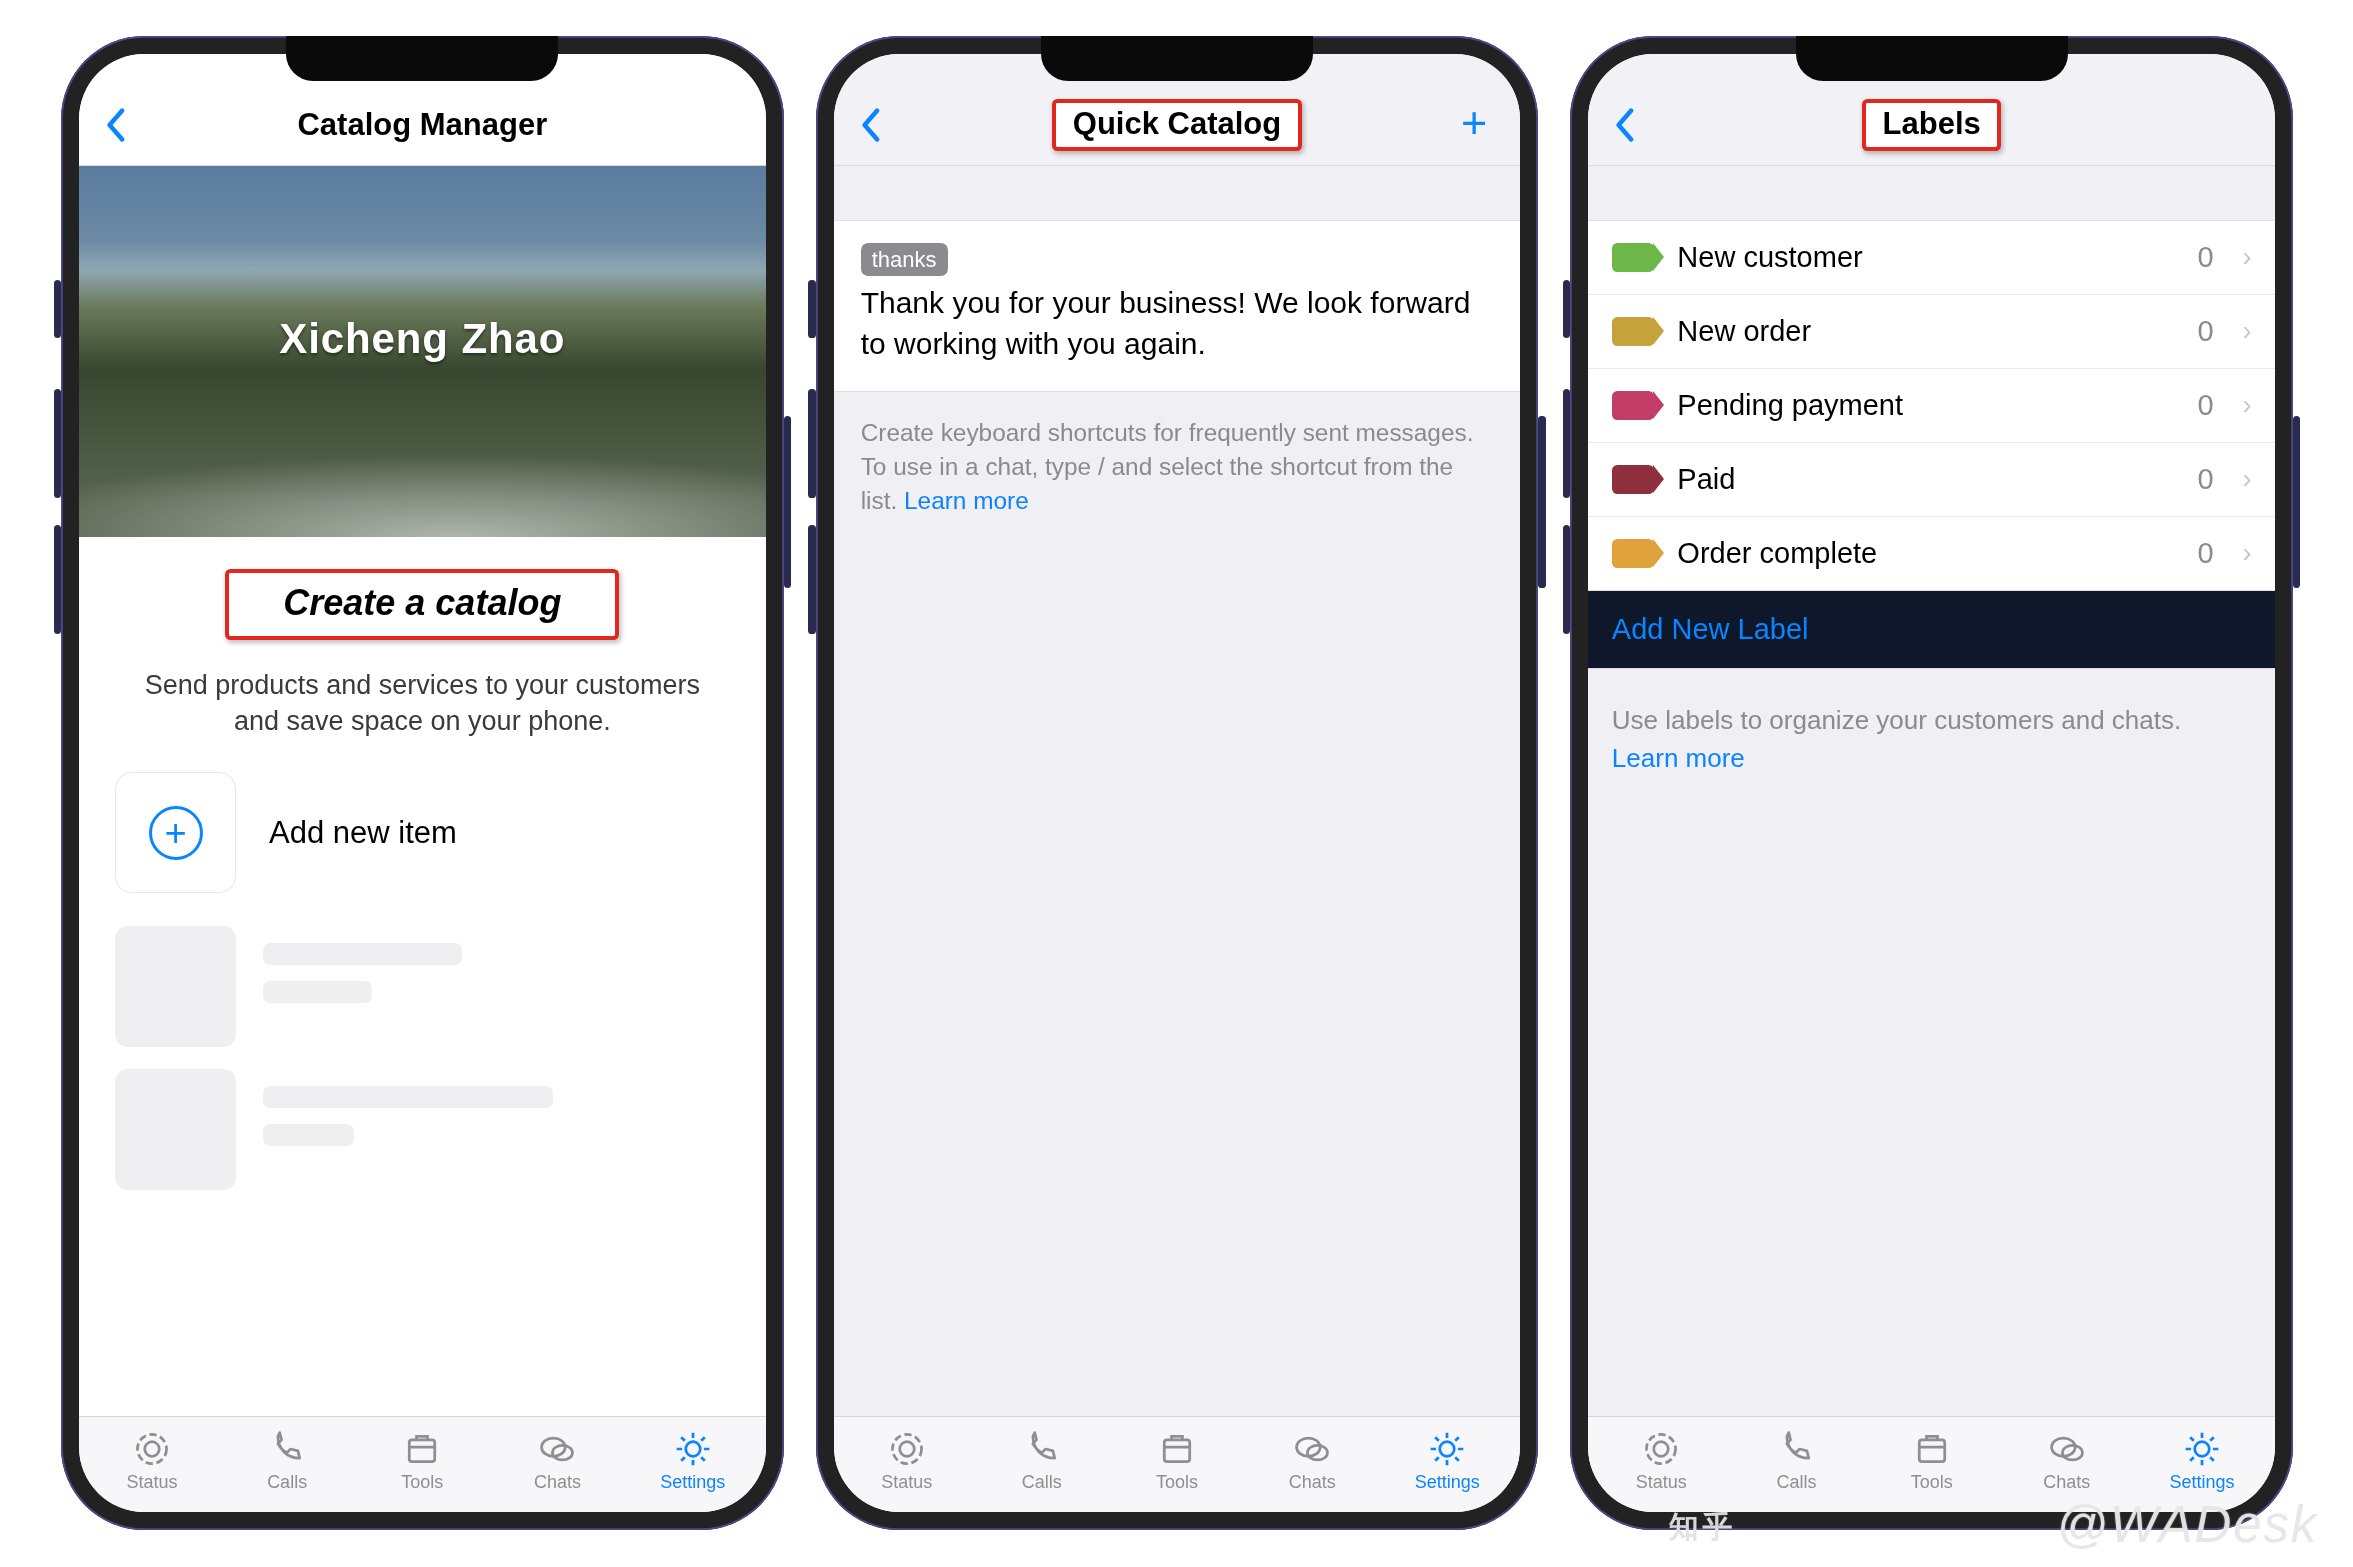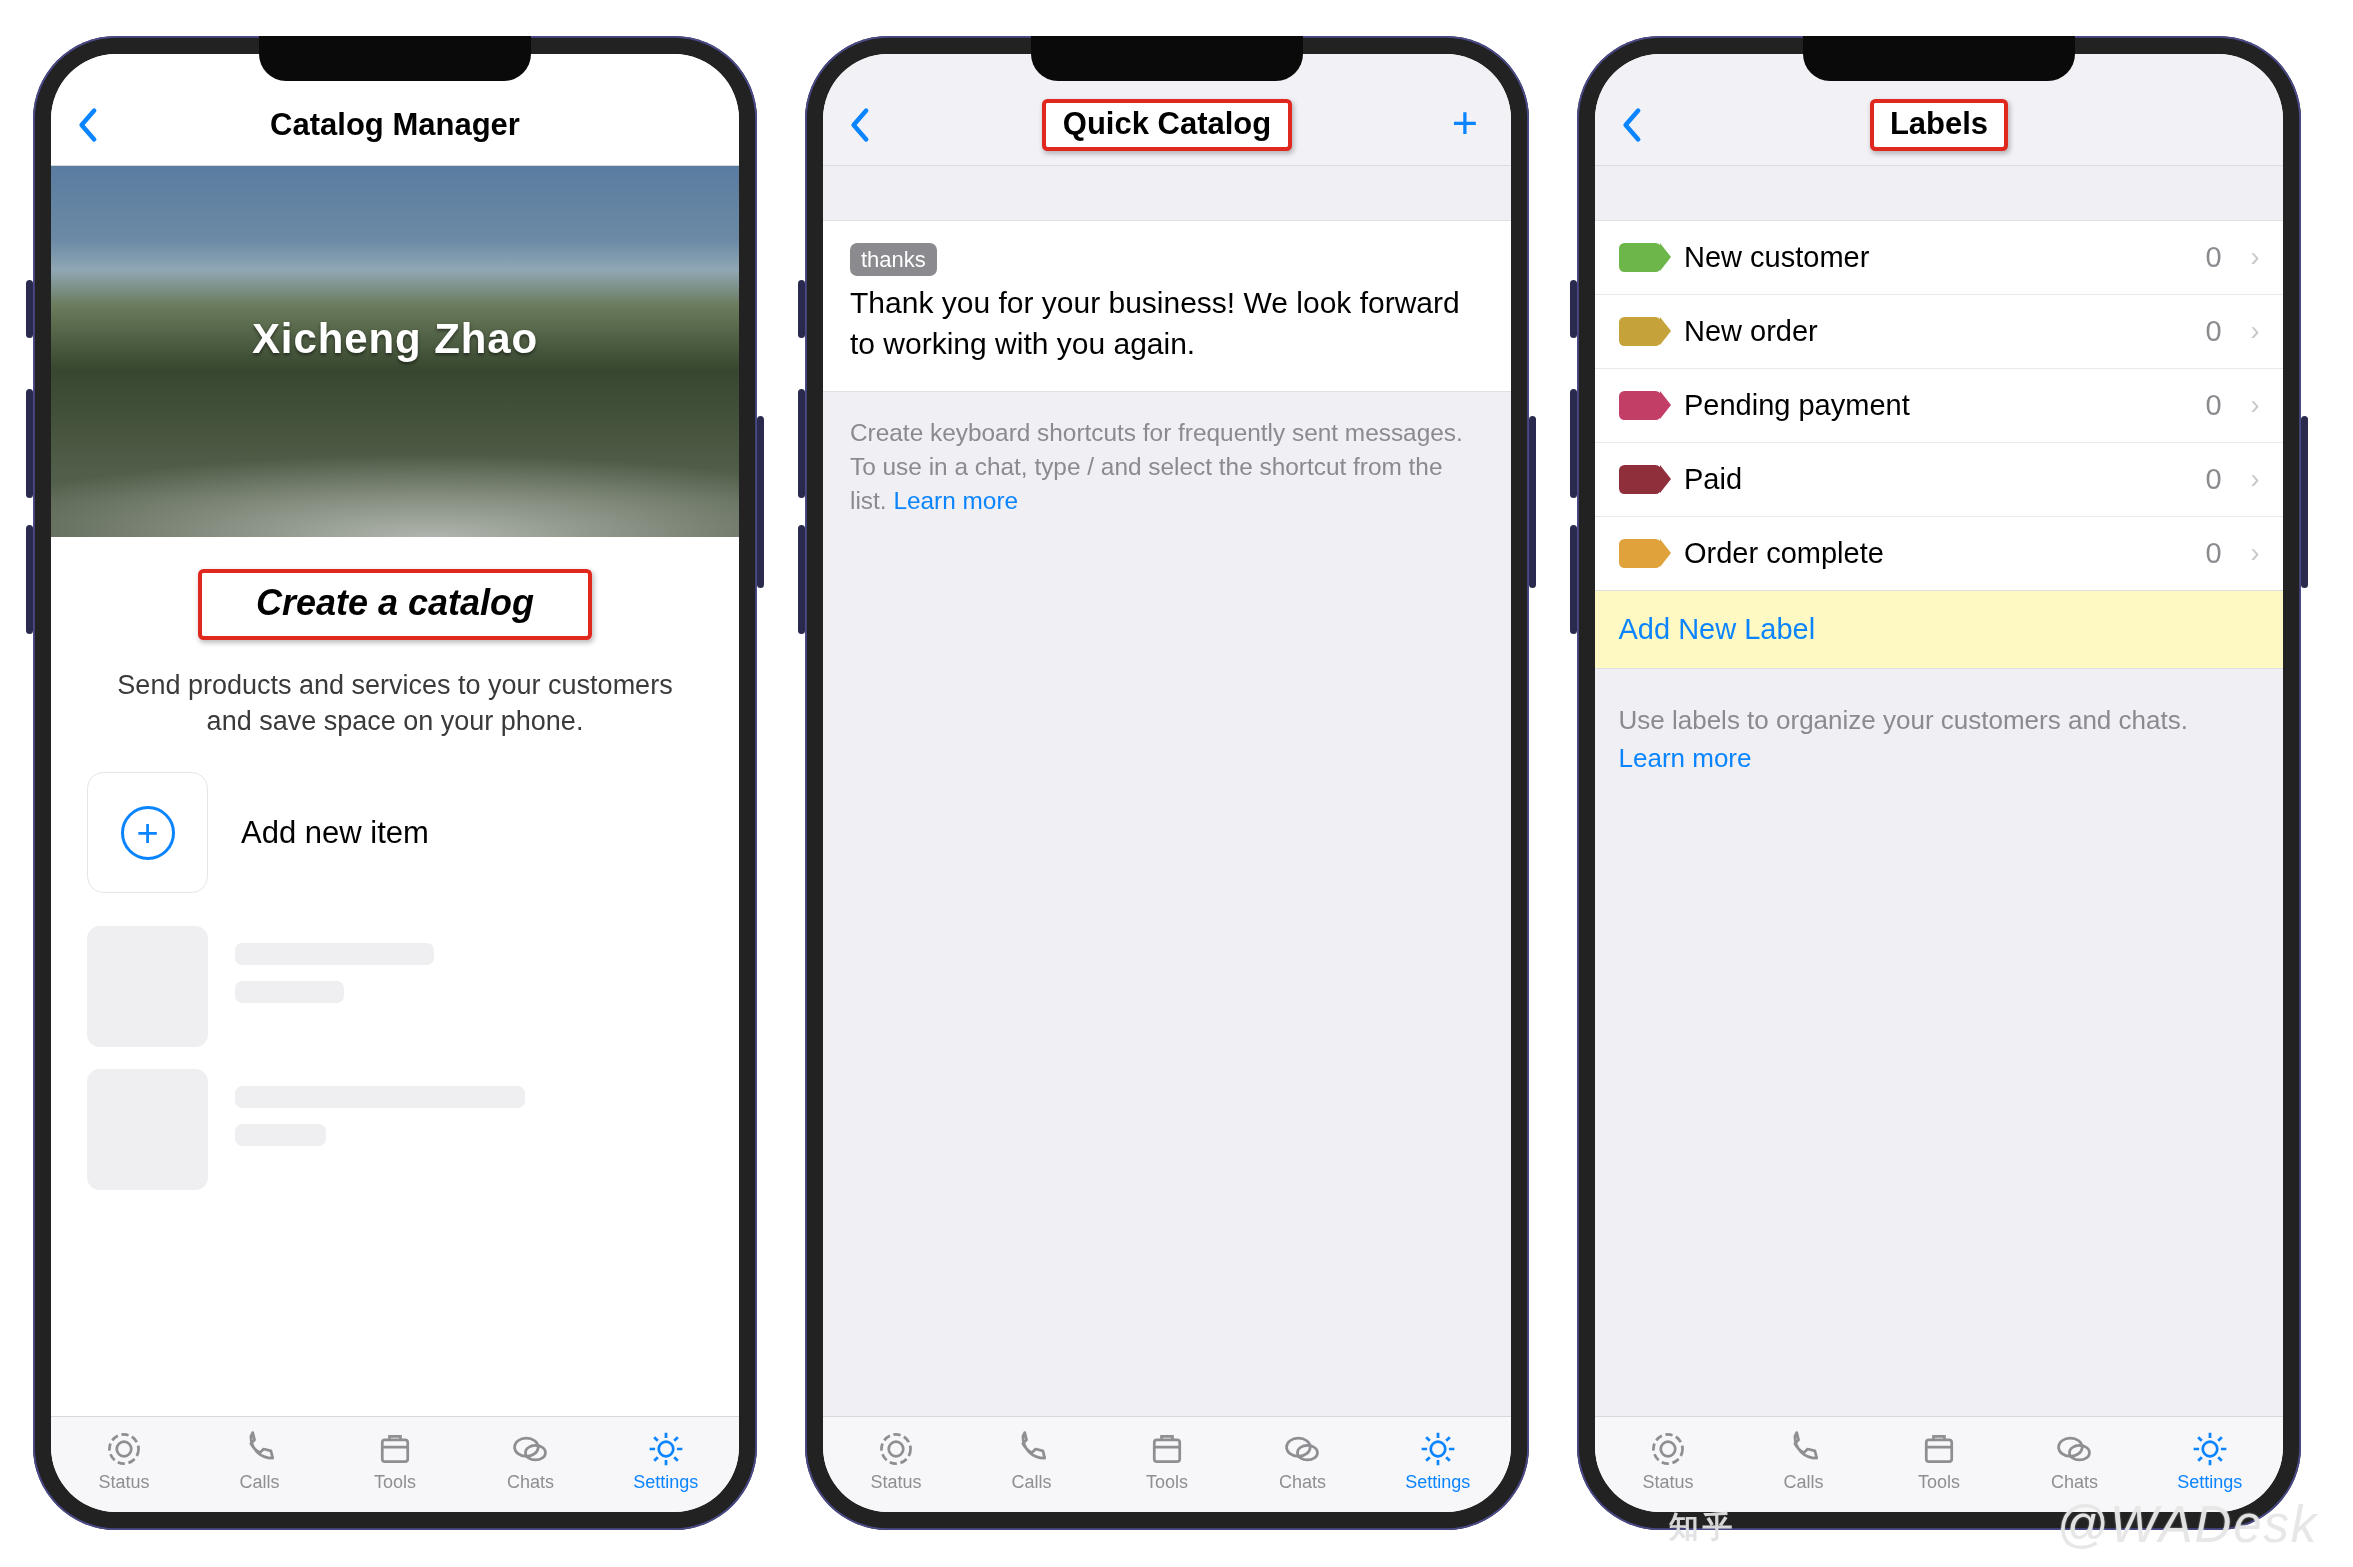--- a/index.html
+++ b/index.html
@@ -5,22 +5,22 @@
   * { box-sizing: border-box; margin: 0; padding: 0; }
   body {
     font-family: -apple-system, BlinkMacSystemFont, "Segoe UI", Helvetica, Arial, sans-serif;
     background: #fff;
     width: 2354px;
     height: 1568px;
     position: relative;
   }
   .stage {
     display: flex;
-    gap: 48px;
-    padding: 36px 33px;
+    gap: 32px;
+    padding: 36px 61px;
     align-items: flex-start;
     justify-content: flex-start;
   }
   .phone-frame {
     width: 724px;
     height: 1494px;
     background: #222;
     border-radius: 83px;
     padding: 18px;
     position: relative;
@@ -166,21 +166,21 @@
   .label-tag{ width:42px; height:29px; border-radius:5.4px; position:relative;}
   .label-tag::after{content:"";position:absolute;right:-10px;top:0;border-top:14.5px solid transparent;border-bottom:14.5px solid transparent;border-left:11px solid currentColor;}
   .lt-green{background:#6db64a;color:#6db64a;}
   .lt-yellow{background:#c6a33a;color:#c6a33a;}
   .lt-pink{background:#c23e66;color:#c23e66;}
   .lt-red{background:#8e2f3b;color:#8e2f3b;}
   .lt-orange{background:#e0a23a;color:#e0a23a;}
   .label-name{ flex:1; font-size:29px; color:#000;}
   .label-count{ font-size:29px; color:#8a8a8f; margin-right:5.4px;}
   .chev{ color:#c7c7cc; font-size:27px;}
-  .add-label{ background:#fef9c3; padding:22px 23.5px; border-bottom:0.9px solid #e0e0e4;
+  .add-label{ background:#0f172a; padding:22px 23.5px; border-bottom:0.9px solid #e0e0e4;
               font-size:29px; color:#0a84ff; cursor:pointer;}
   .label-help{ padding:33px 23.5px; font-size:26px; color:#8a8a8f; line-height:1.45;}
 
   
   .tabbar {
     height:96px; background:#f7f7f9; border-top:0.9px solid #d8d8dc;
     display:flex; align-items:center; justify-content:space-around;
     padding:9px 5.4px 16.3px;
   }
   .tab{ display:flex; flex-direction:column; align-items:center; gap:3.6px;

